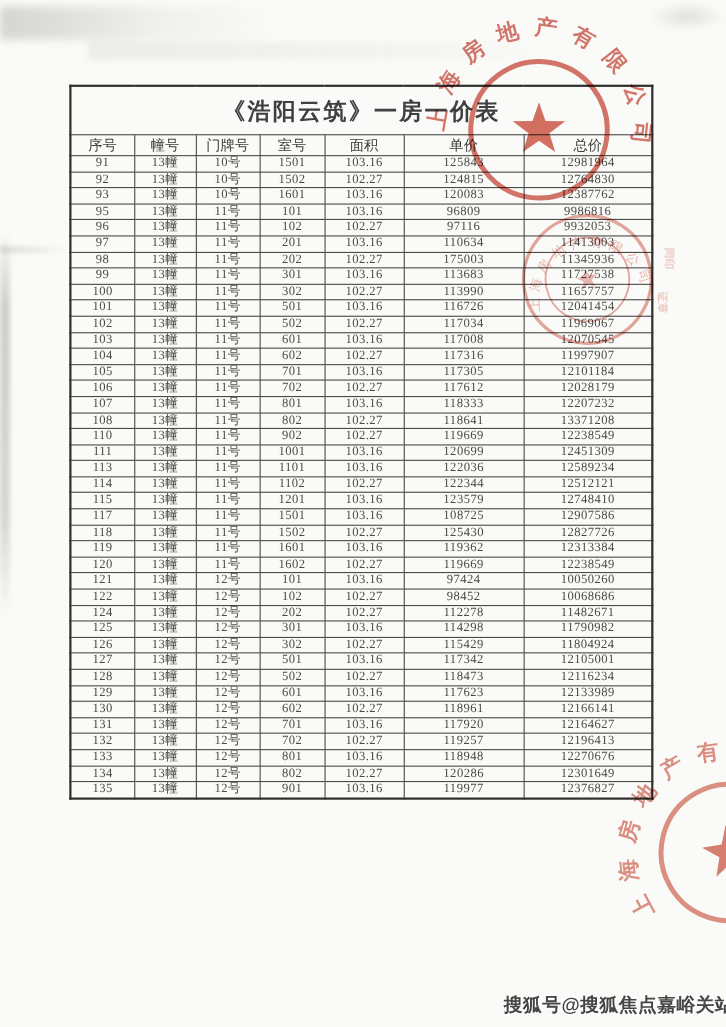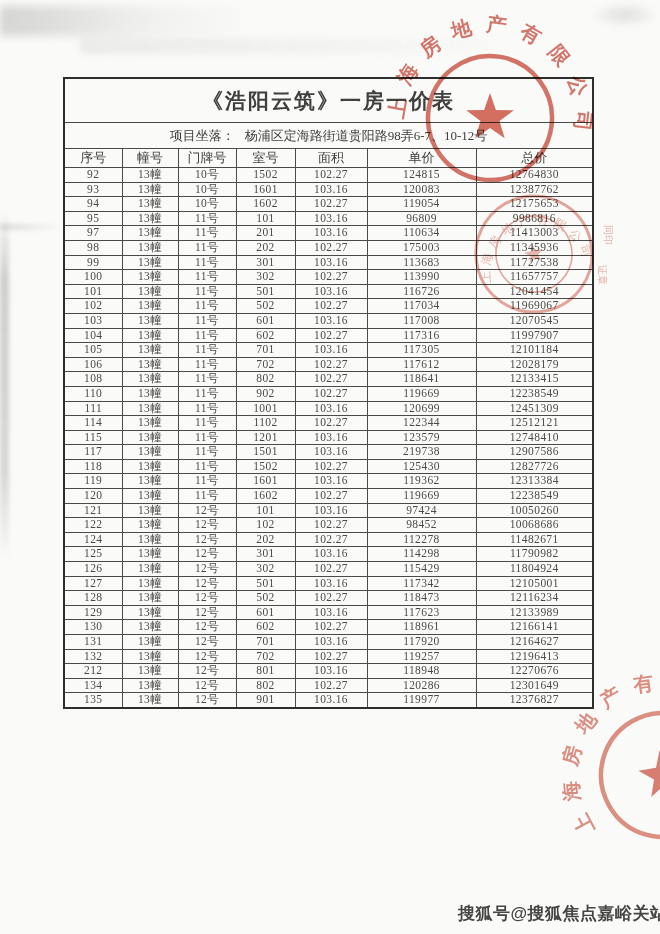--- a/index.html
+++ b/index.html
@@ -83,71 +83,75 @@
       <col style="width:58px">
     <col style="width:59px">
       <col style="width:72px">
       <col style="width:109px">
       <col style="width:117px">
   </colgroup>
   <tbody>
     <tr>
       <td class="title-cell" colspan="7">《浩阳云筑》一房一价表</td>
     </tr>
-    <tr>
-      <td class="loc-cell" colspan="7">
-        <span>项目坐落：</span><span class="loc-value">杨浦区定海路街道贵阳路98弄6-7、10-12号</span>
-      </td>
-    </tr>
     <tr class="head-row">
         <th>序号</th>
         <th>幢号</th>
         <th>门牌号</th>
         <th>室号</th>
         <th>面积</th>
         <th>单价</th>
         <th>总价</th>
       </tr>
+  <tr class="data-row">
+        <td>91</td>
+        <td>13幢</td>
+        <td>10号</td>
+        <td>1501</td>
+        <td>103.16</td>
+        <td>125843</td>
+        <td>12981964</td>
+      </tr>
       <tr class="data-row">
         <td>92</td>
         <td>13幢</td>
         <td>10号</td>
         <td>1502</td>
         <td>102.27</td>
         <td>124815</td>
         <td>12764830</td>
       </tr>
       <tr class="data-row">
         <td>93</td>
         <td>13幢</td>
         <td>10号</td>
         <td>1601</td>
         <td>103.16</td>
         <td>120083</td>
         <td>12387762</td>
       </tr>
       <tr class="data-row">
-        <td>94</td>
-        <td>13幢</td>
-        <td>10号</td>
-        <td>1602</td>
-        <td>102.27</td>
-        <td>119054</td>
-        <td>12175653</td>
-      </tr>
-      <tr class="data-row">
         <td>95</td>
         <td>13幢</td>
         <td>11号</td>
         <td>101</td>
         <td>103.16</td>
         <td>96809</td>
         <td>9986816</td>
       </tr>
       <tr class="data-row">
+        <td>96</td>
+        <td>13幢</td>
+        <td>11号</td>
+        <td>102</td>
+        <td>102.27</td>
+        <td>97116</td>
+        <td>9932053</td>
+      </tr>
+      <tr class="data-row">
         <td>97</td>
         <td>13幢</td>
         <td>11号</td>
         <td>201</td>
         <td>103.16</td>
         <td>110634</td>
         <td>11413003</td>
       </tr>
       <tr class="data-row">
         <td>98</td>
@@ -224,47 +228,65 @@
       <tr class="data-row">
         <td>106</td>
         <td>13幢</td>
         <td>11号</td>
         <td>702</td>
         <td>102.27</td>
         <td>117612</td>
         <td>12028179</td>
       </tr>
       <tr class="data-row">
+        <td>107</td>
+        <td>13幢</td>
+        <td>11号</td>
+        <td>801</td>
+        <td>103.16</td>
+        <td>118333</td>
+        <td>12207232</td>
+      </tr>
+      <tr class="data-row">
         <td>108</td>
         <td>13幢</td>
         <td>11号</td>
         <td>802</td>
         <td>102.27</td>
         <td>118641</td>
-        <td>12133415</td>
+        <td>13371208</td>
       </tr>
       <tr class="data-row">
         <td>110</td>
         <td>13幢</td>
         <td>11号</td>
         <td>902</td>
         <td>102.27</td>
         <td>119669</td>
         <td>12238549</td>
       </tr>
       <tr class="data-row">
         <td>111</td>
         <td>13幢</td>
         <td>11号</td>
         <td>1001</td>
         <td>103.16</td>
         <td>120699</td>
         <td>12451309</td>
       </tr>
       <tr class="data-row">
+        <td>113</td>
+        <td>13幢</td>
+        <td>11号</td>
+        <td>1101</td>
+        <td>103.16</td>
+        <td>122036</td>
+        <td>12589234</td>
+      </tr>
+      <tr class="data-row">
         <td>114</td>
         <td>13幢</td>
         <td>11号</td>
         <td>1102</td>
         <td>102.27</td>
         <td>122344</td>
         <td>12512121</td>
       </tr>
       <tr class="data-row">
         <td>115</td>
@@ -274,21 +296,21 @@
         <td>103.16</td>
         <td>123579</td>
         <td>12748410</td>
       </tr>
       <tr class="data-row">
         <td>117</td>
         <td>13幢</td>
         <td>11号</td>
         <td>1501</td>
         <td>103.16</td>
-        <td>219738</td>
+        <td>108725</td>
         <td>12907586</td>
       </tr>
       <tr class="data-row">
         <td>118</td>
         <td>13幢</td>
         <td>11号</td>
         <td>1502</td>
         <td>102.27</td>
         <td>125430</td>
         <td>12827726</td>
@@ -404,21 +426,21 @@
       <tr class="data-row">
         <td>132</td>
         <td>13幢</td>
         <td>12号</td>
         <td>702</td>
         <td>102.27</td>
         <td>119257</td>
         <td>12196413</td>
       </tr>
       <tr class="data-row">
-        <td>212</td>
+        <td>133</td>
         <td>13幢</td>
         <td>12号</td>
         <td>801</td>
         <td>103.16</td>
         <td>118948</td>
         <td>12270676</td>
       </tr>
       <tr class="data-row">
         <td>134</td>
         <td>13幢</td>

